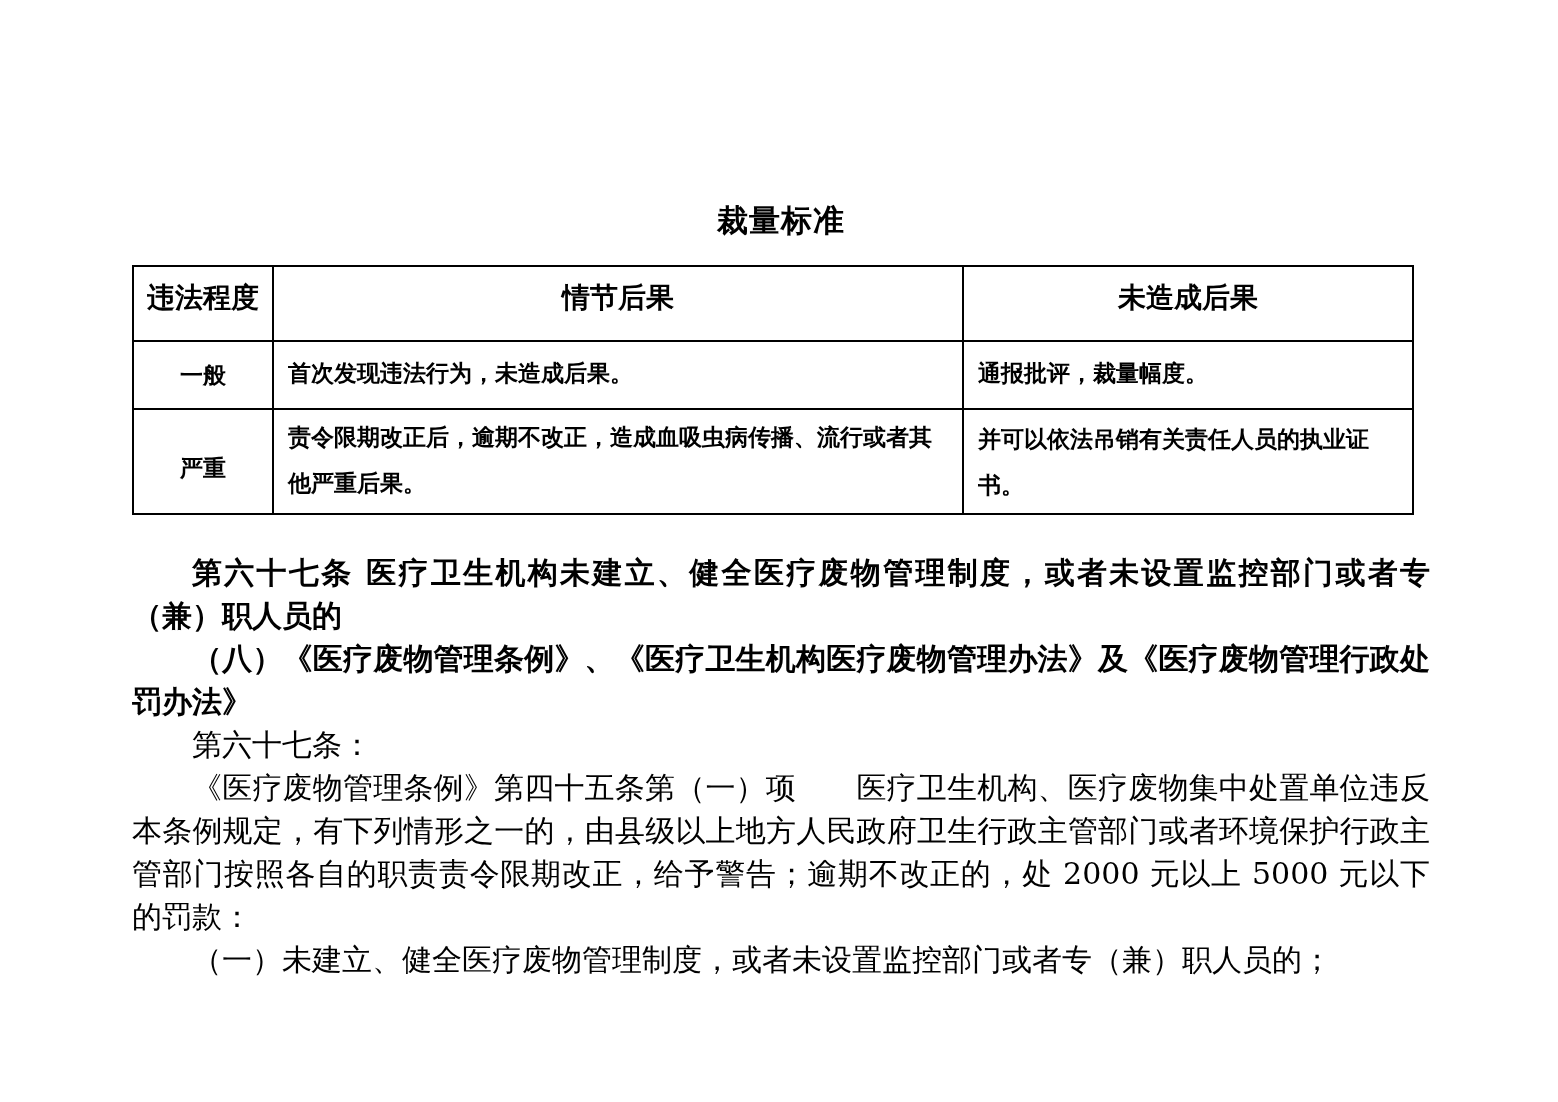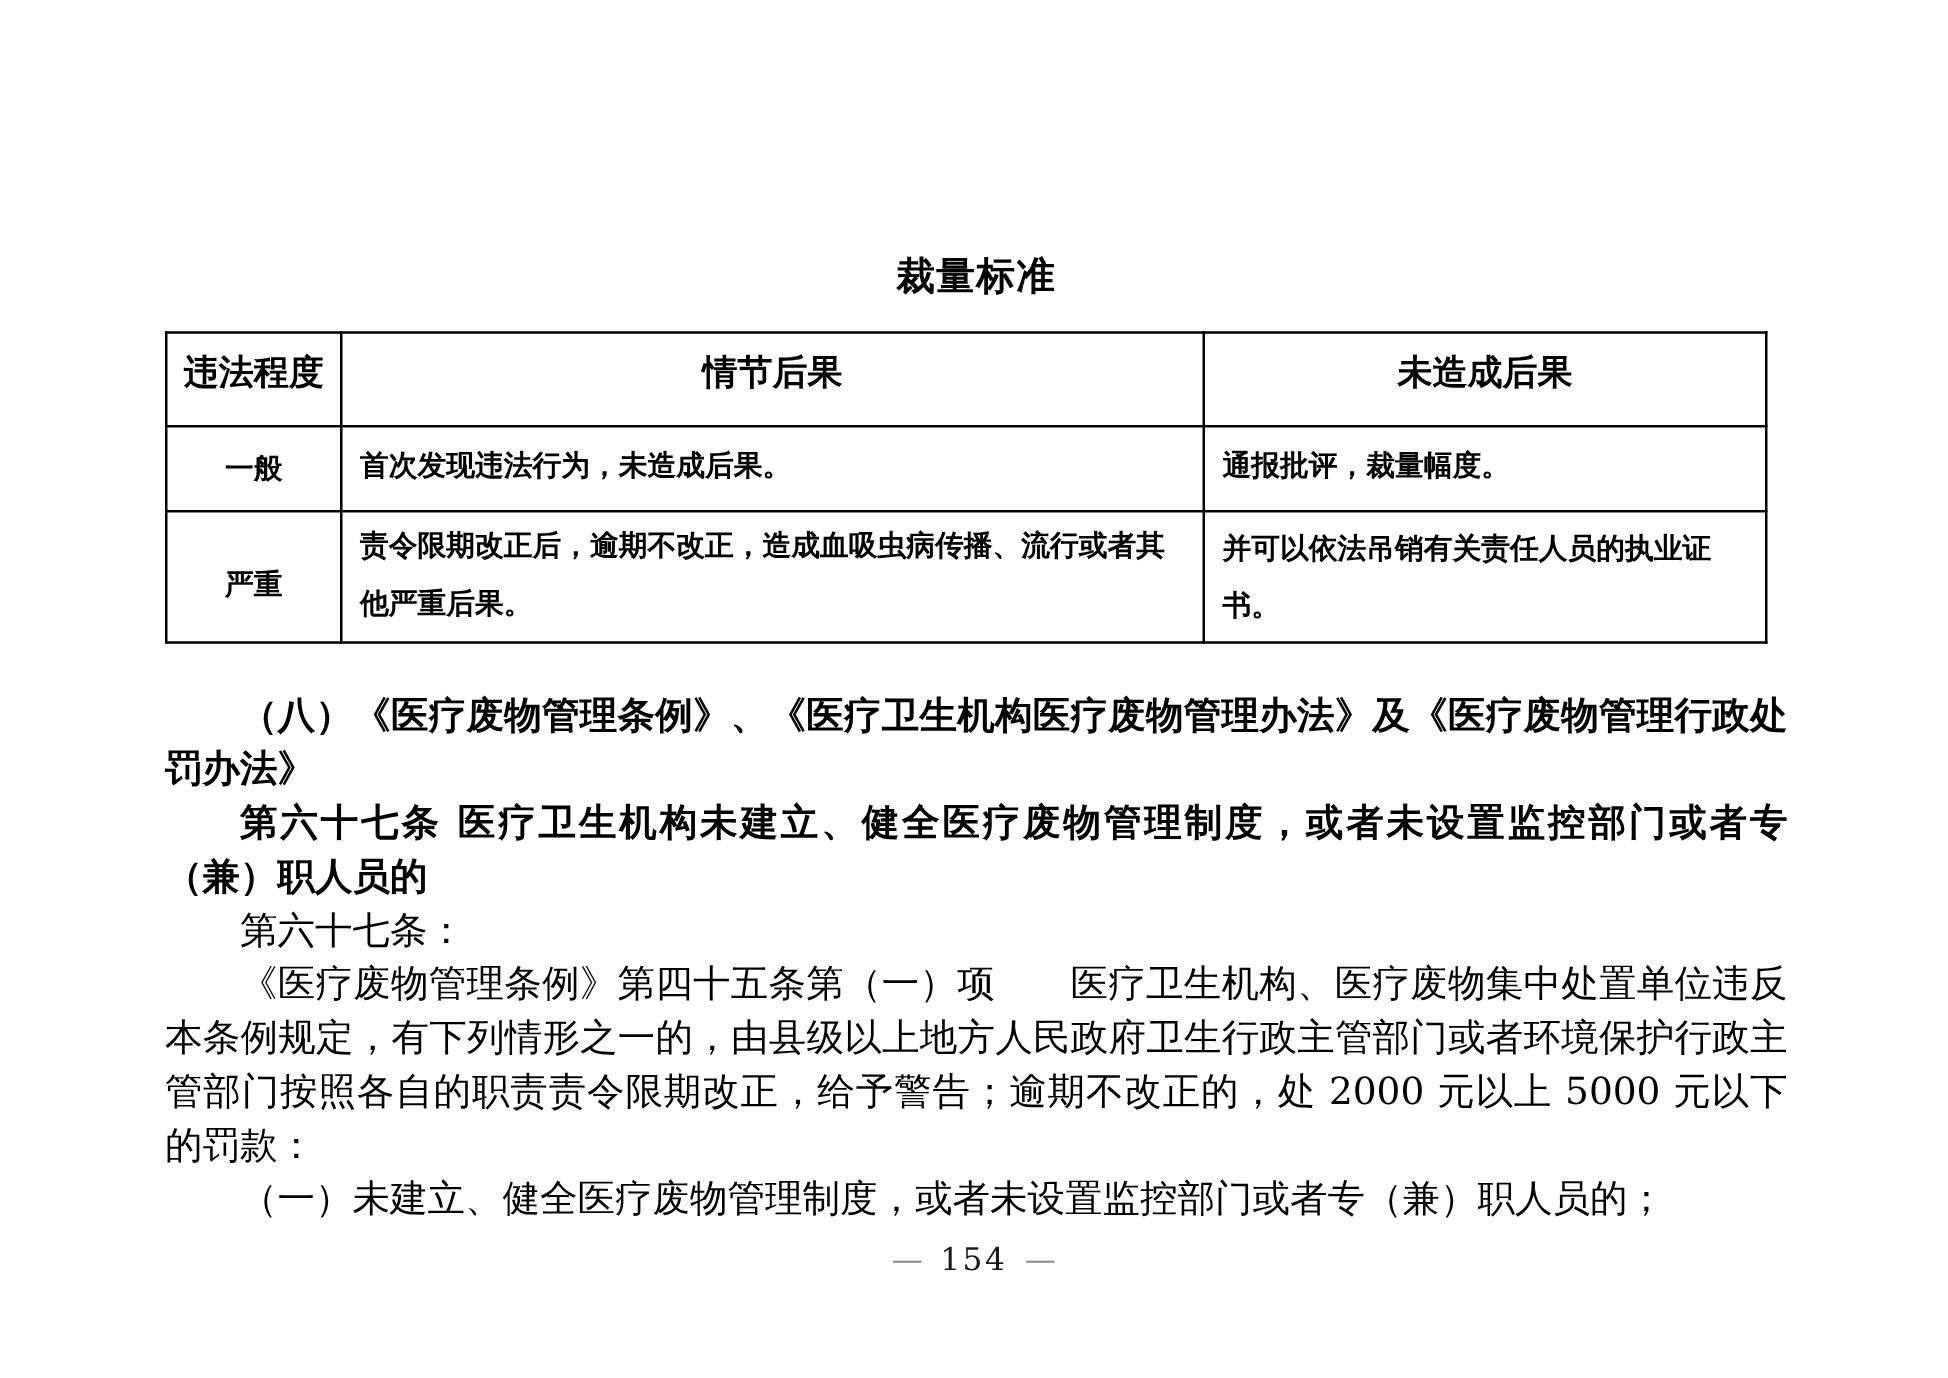--- a/index.html
+++ b/index.html
@@ -119,25 +119,22 @@
         </tr>
         <tr class="row-severe">
           <td class="cell-degree">严重</td>
           <td class="cell-circ">责令限期改正后，逾期不改正，造成血吸虫病传播、流行或者其他严重后果。</td>
           <td class="cell-range">并可以依法吊销有关责任人员的执业证书。</td>
         </tr>
       </tbody>
     </table>
 
     <div class="body-text">
+      <p class="heading">第六十七条 医疗卫生机构未建立、健全医疗废物管理制度，或者未设置监控部门或者专（兼）职人员的</p>
       <p class="heading">（八）《医疗废物管理条例》、《医疗卫生机构医疗废物管理办法》及《医疗废物管理行政处罚办法》</p>
-      <p class="heading">第六十七条 医疗卫生机构未建立、健全医疗废物管理制度，或者未设置监控部门或者专（兼）职人员的</p>
       <p>第六十七条：</p>
       <p>《医疗废物管理条例》第四十五条第（一）项　　医疗卫生机构、医疗废物集中处置单位违反本条例规定，有下列情形之一的，由县级以上地方人民政府卫生行政主管部门或者环境保护行政主管部门按照各自的职责责令限期改正，给予警告；逾期不改正的，处 2000 元以上 5000 元以下的罚款：</p>
       <p>（一）未建立、健全医疗废物管理制度，或者未设置监控部门或者专（兼）职人员的；</p>
     </div>
 
   </div>
 
-  <div class="page-footer">
-    <span class="dash">—</span><span class="num">154</span><span class="dash">—</span>
-  </div>
 </div>
 
 </body></html>

